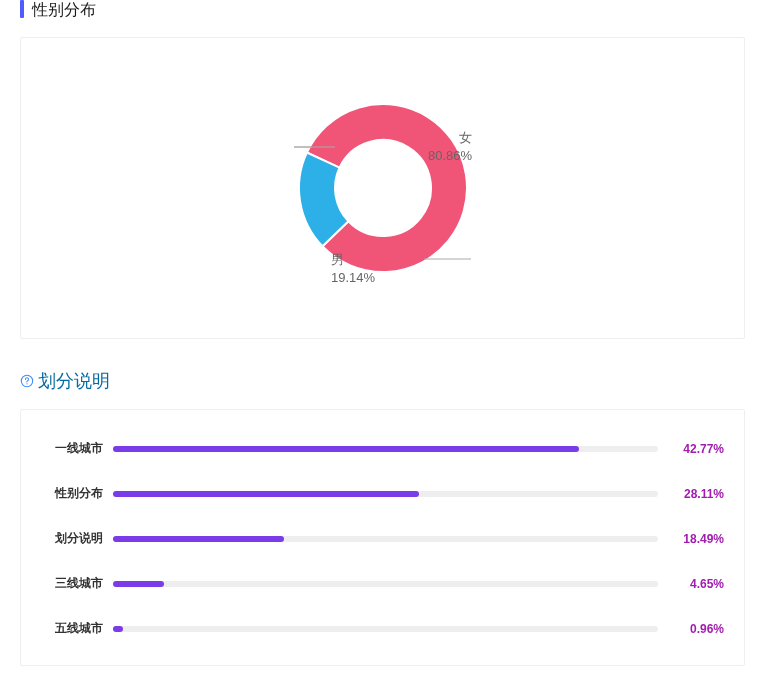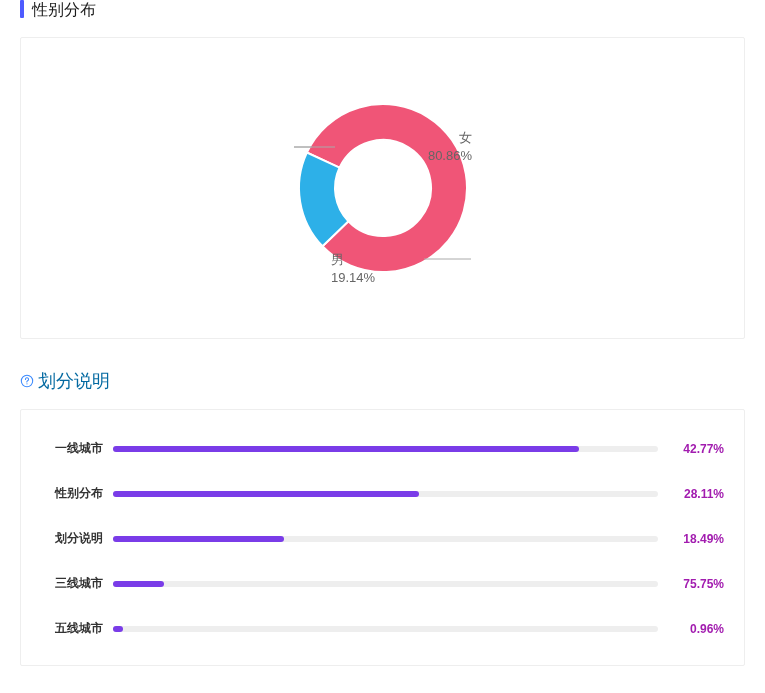--- a/index.html
+++ b/index.html
@@ -165,21 +165,21 @@
           <div class="bar-track">
             <div class="bar-fill" style="width: 31.4%; background: rgb(122, 60, 232);"></div>
           </div>
           <div class="bar-value">18.49%</div>
         </div>
         <div class="bar-row">
           <div class="bar-label">三线城市</div>
           <div class="bar-track">
             <div class="bar-fill" style="width: 9.3%; background: rgb(122, 60, 232);"></div>
           </div>
-          <div class="bar-value">75.75%</div>
+          <div class="bar-value">4.65%</div>
         </div>
         <div class="bar-row">
           <div class="bar-label">五线城市</div>
           <div class="bar-track">
             <div class="bar-fill" style="width: 1.92%; background: rgb(122, 60, 232);"></div>
           </div>
           <div class="bar-value">0.96%</div>
         </div>
       </div>
   </div>

